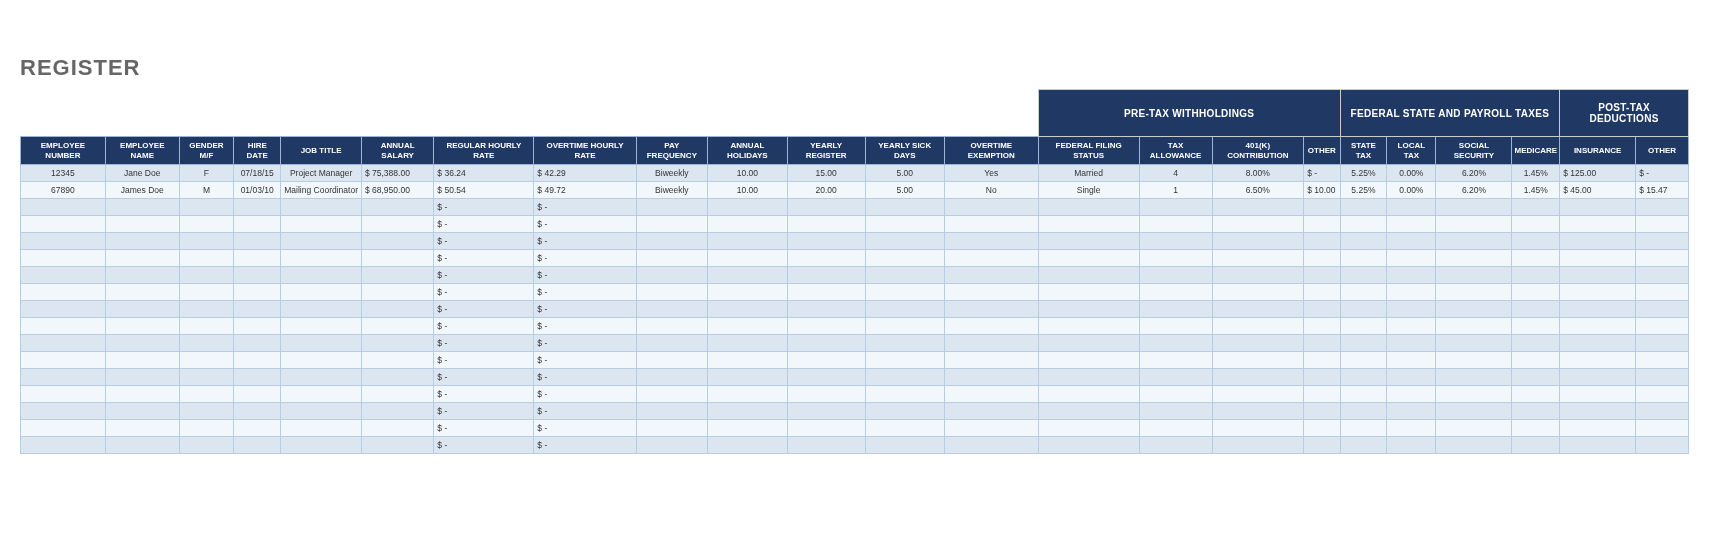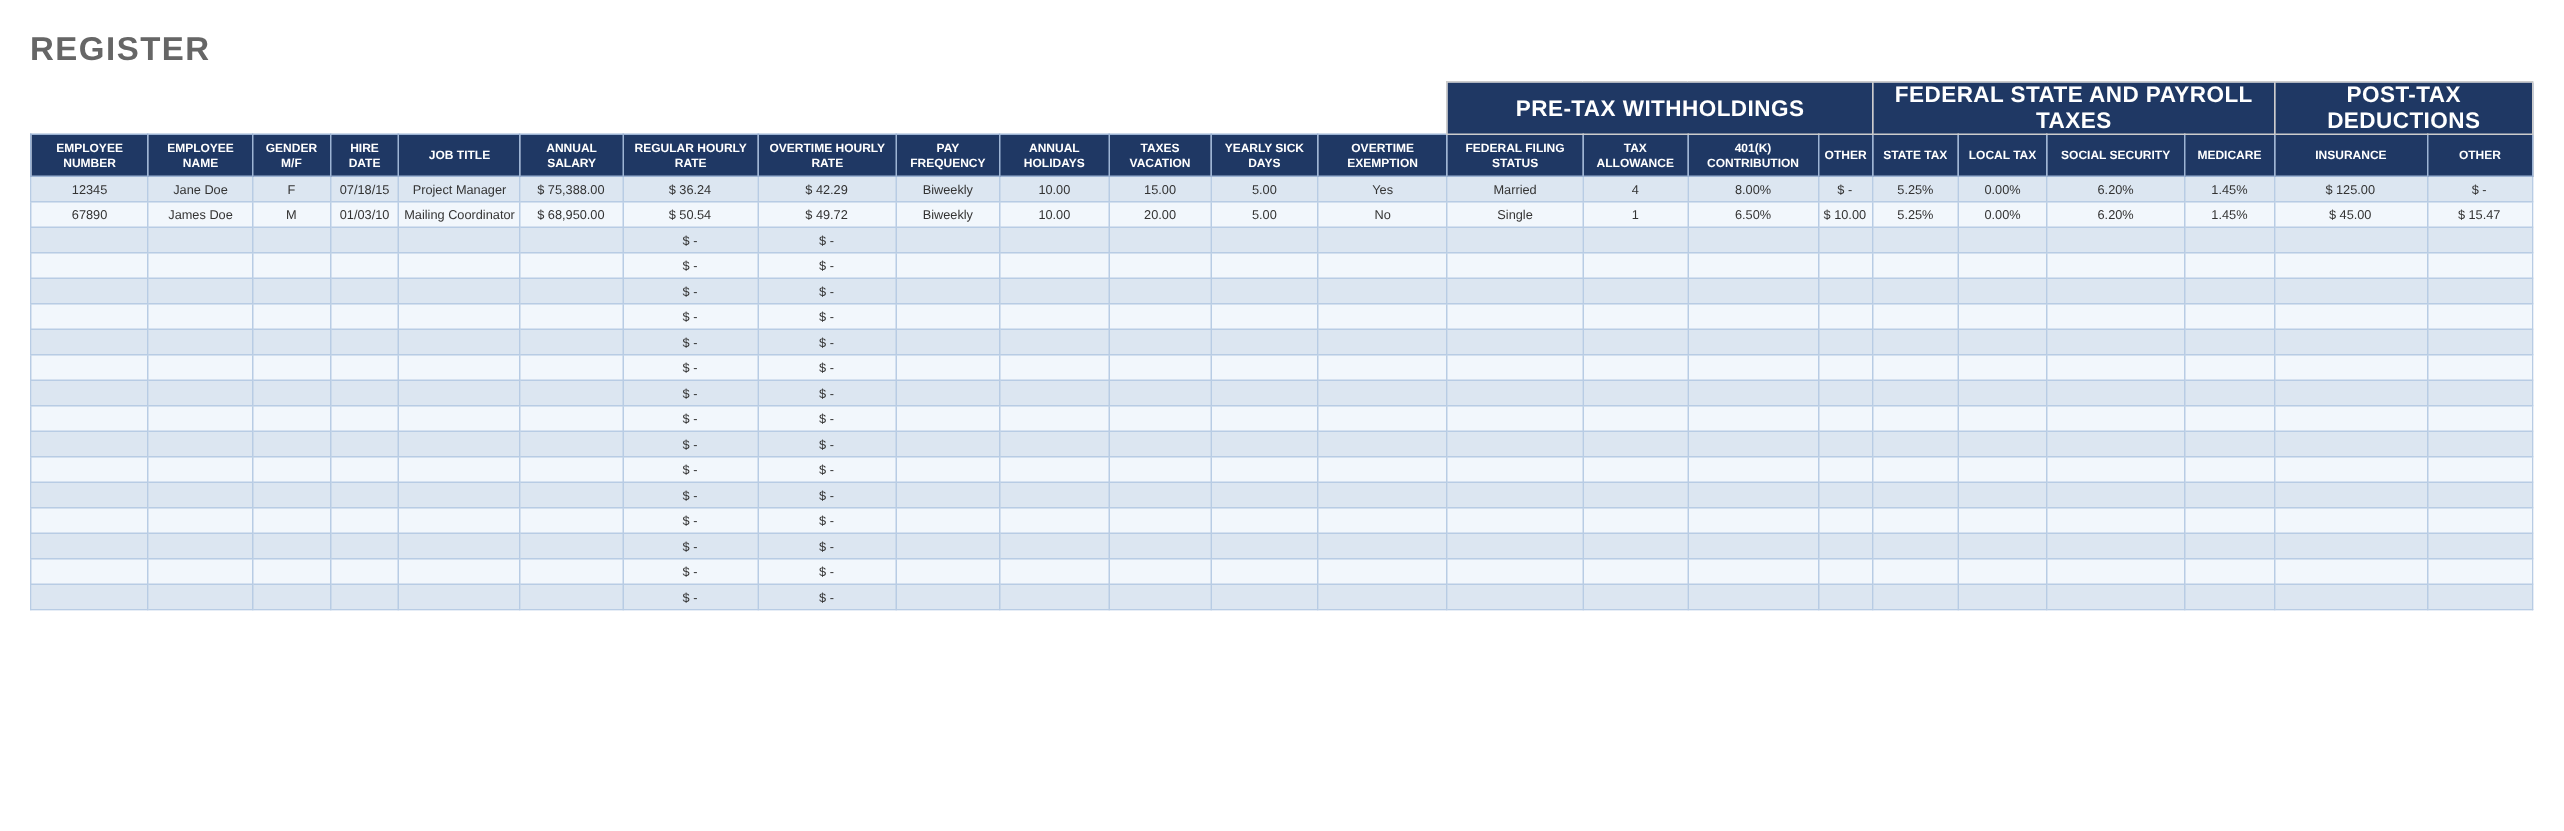--- a/index.html
+++ b/index.html
@@ -8,39 +8,40 @@
       background: #fff;
       padding: 20px;
       font-size: 10px;
     }
     h1.register-title {
       font-size: 22px;
       font-weight: bold;
       color: #666;
       margin-bottom: 8px;
       letter-spacing: 1px;
+      margin-top: 35px;
     }
     .table-wrapper {
       overflow-x: auto;
     }
     table {
       border-collapse: collapse;
       width: 100%;
       min-width: 1600px;
       font-size: 9px;
     }
     
     .group-header th {
       background: #1f3864;
       color: #fff;
       text-align: center;
       font-weight: bold;
-      padding: 0 3px;
+      padding: 12px 3px;
       border: 1px solid #ccc;
-      font-size: 15px;
+      font-size: 10px;
       letter-spacing: 0.3px;
     }
     .group-header th.empty-group {
       background: #fff;
       border: none;
     }
     
     .col-header th {
       background: #1f3864;
       color: #fff;
@@ -65,21 +66,21 @@
       text-align: center;
       vertical-align: middle;
       white-space: nowrap;
       color: #333;
       font-size: 8.5px;
     }
     tbody td.left-align {
       text-align: center;
     }
     tbody td.dollar-cell {
-      text-align: center;
+      text-align: left;
       padding-right: 4px;
     }
   </style>
 </head>
 <body>
 
 <h1 class="register-title">REGISTER</h1>
 
 <div class="table-wrapper">
   <table>
@@ -99,21 +100,21 @@
         <th>EMPLOYEE NUMBER</th>
         <th>EMPLOYEE NAME</th>
         <th>GENDER M/F</th>
         <th>HIRE DATE</th>
         <th>JOB TITLE</th>
         <th>ANNUAL SALARY</th>
         <th>REGULAR HOURLY RATE</th>
         <th>OVERTIME HOURLY RATE</th>
         <th>PAY FREQUENCY</th>
         <th>ANNUAL HOLIDAYS</th>
-        <th>TAXES VACATION</th>
+        <th>YEARLY REGISTER</th>
         <th>YEARLY SICK DAYS</th>
         <th>OVERTIME EXEMPTION</th>
         <th>FEDERAL FILING STATUS</th>
         <th>TAX ALLOWANCE</th>
         <th>401(K) CONTRIBUTION</th>
         <th>OTHER</th>
         <th>STATE TAX</th>
         <th>LOCAL TAX</th>
         <th>SOCIAL SECURITY</th>
         <th>MEDICARE</th>

